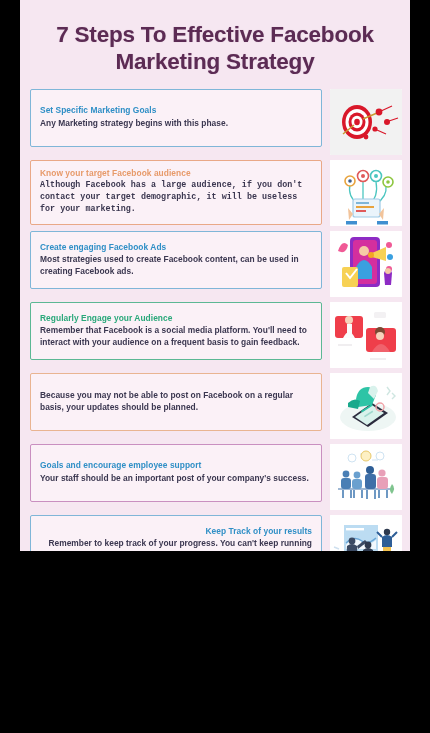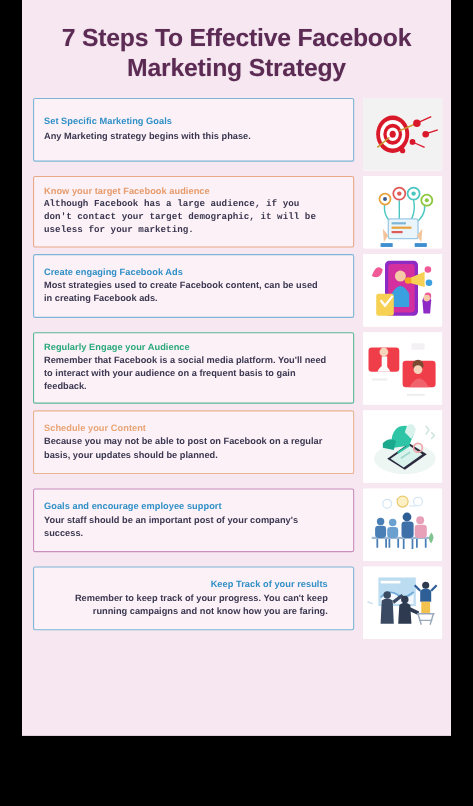--- a/index.html
+++ b/index.html
@@ -19,21 +19,21 @@
     height: 733px;
     background: #000000;
   }
 
   
   #poster {
     position: absolute;
     left: 20px;
     top: 0px;
     width: 390px;
-    height: 669px;
+    height: 551px;
     background: #f6e7f1;
     overflow: hidden;
   }
 
   .poster-title {
     margin: 22px 14px 0 14px;
     text-align: center;
     font-size: 22.5px;
     font-weight: bold;
     line-height: 1.18;
@@ -55,21 +55,21 @@
     align-items: flex-start;
     gap: 8px;
   }
 
   .step-card {
     flex: 1 1 auto;
     min-height: 58px;
     background: #fbf1f7;
     border: 1.3px solid #7fb6d8;
     border-radius: 2px;
-    padding: 7px 23px 8px 9px;
+    padding: 7px 9px 8px 9px;
     display: flex;
     flex-direction: column;
     justify-content: center;
   }
 
   .step-heading {
     font-size: 8.4px;
     font-weight: bold;
     color: #2f8fc6;
     line-height: 1.35;
@@ -219,21 +219,20 @@
             <circle cx="50" cy="34" r="4" fill="#f6d3bb"></circle>
             <rect x="8" y="42" width="14" height="2" fill="#f0eef0"></rect>
             <rect x="40" y="56" width="16" height="2" fill="#f0eef0"></rect>
             <rect x="44" y="10" width="12" height="6" rx="1.5" fill="#f3f1f3"></rect>
           </svg>
         </div>
       </div>
 
       <div class="step-row">
         <div class="step-card" style="border-color: rgb(233, 180, 145);">
-          <div class="step-heading" style="color: rgb(232, 164, 116);">Schedule your Content</div>
           <div class="step-body" style="color: rgb(59, 55, 80);">Because you may not be able to post on Facebook on a regular basis, your updates should be planned.</div>
         </div>
         <div class="step-thumb">
           <svg viewBox="0 0 72 66" xmlns="http://www.w3.org/2000/svg">
             <rect width="72" height="66" fill="#ffffff"></rect>
             <ellipse cx="38" cy="44" rx="28" ry="14" fill="#eef6f4"></ellipse>
             <path d="M22 44 l20 -14 16 10 -20 14z" fill="#2b2b3d"></path>
             <path d="M25 44 l17 -12 12 8 -17 12z" fill="#d9f2ec"></path>
             <rect x="31" y="38" width="13" height="1.8" fill="#2ec4a6" transform="rotate(-33 31 38)"></rect>
             <rect x="34" y="43" width="10" height="1.6" fill="#9fd8cd" transform="rotate(-33 34 43)"></rect>

